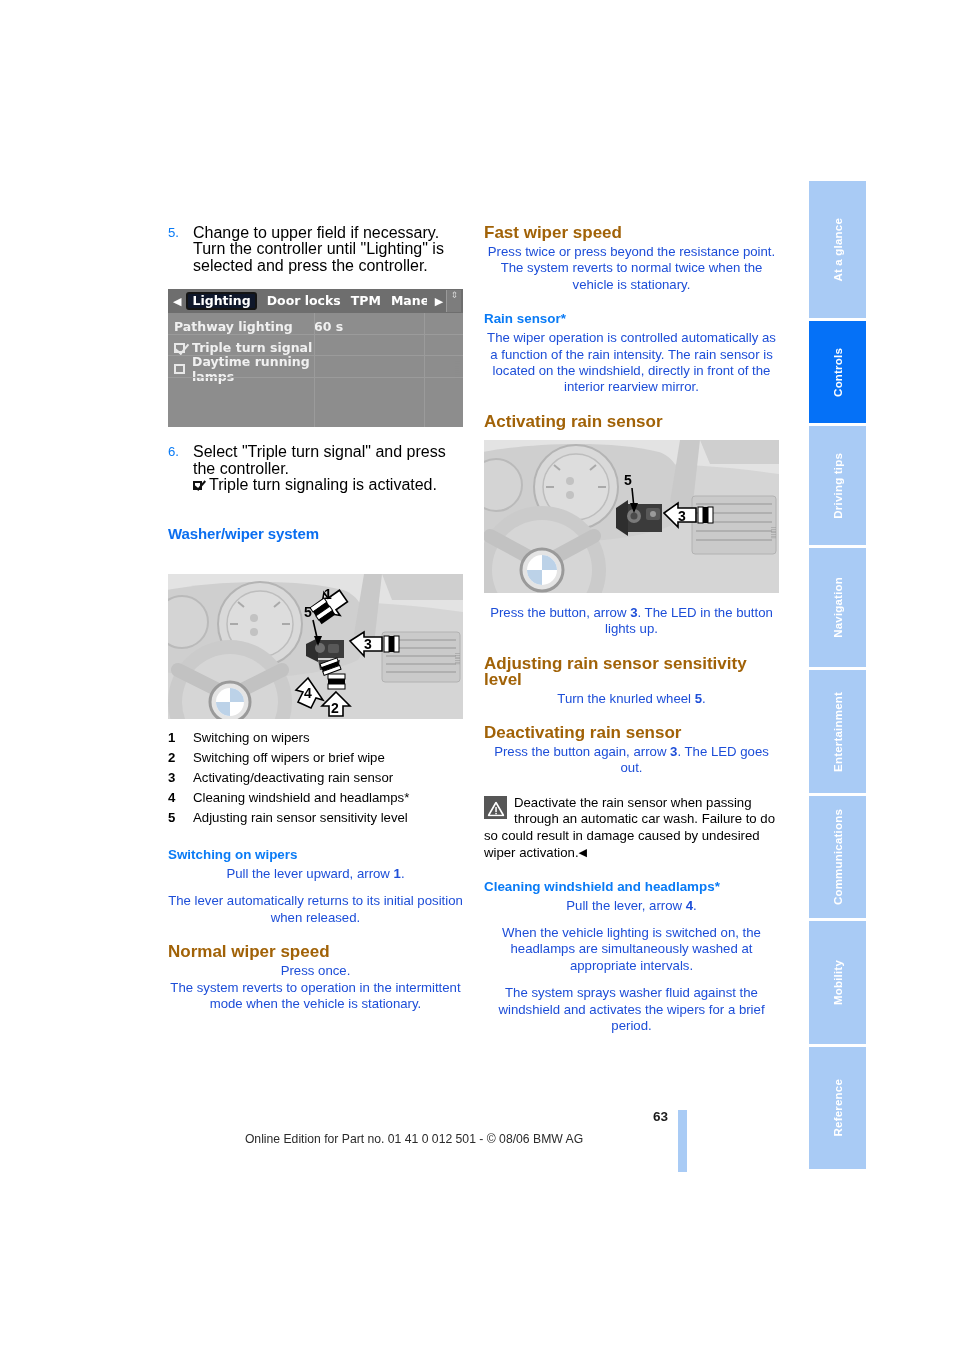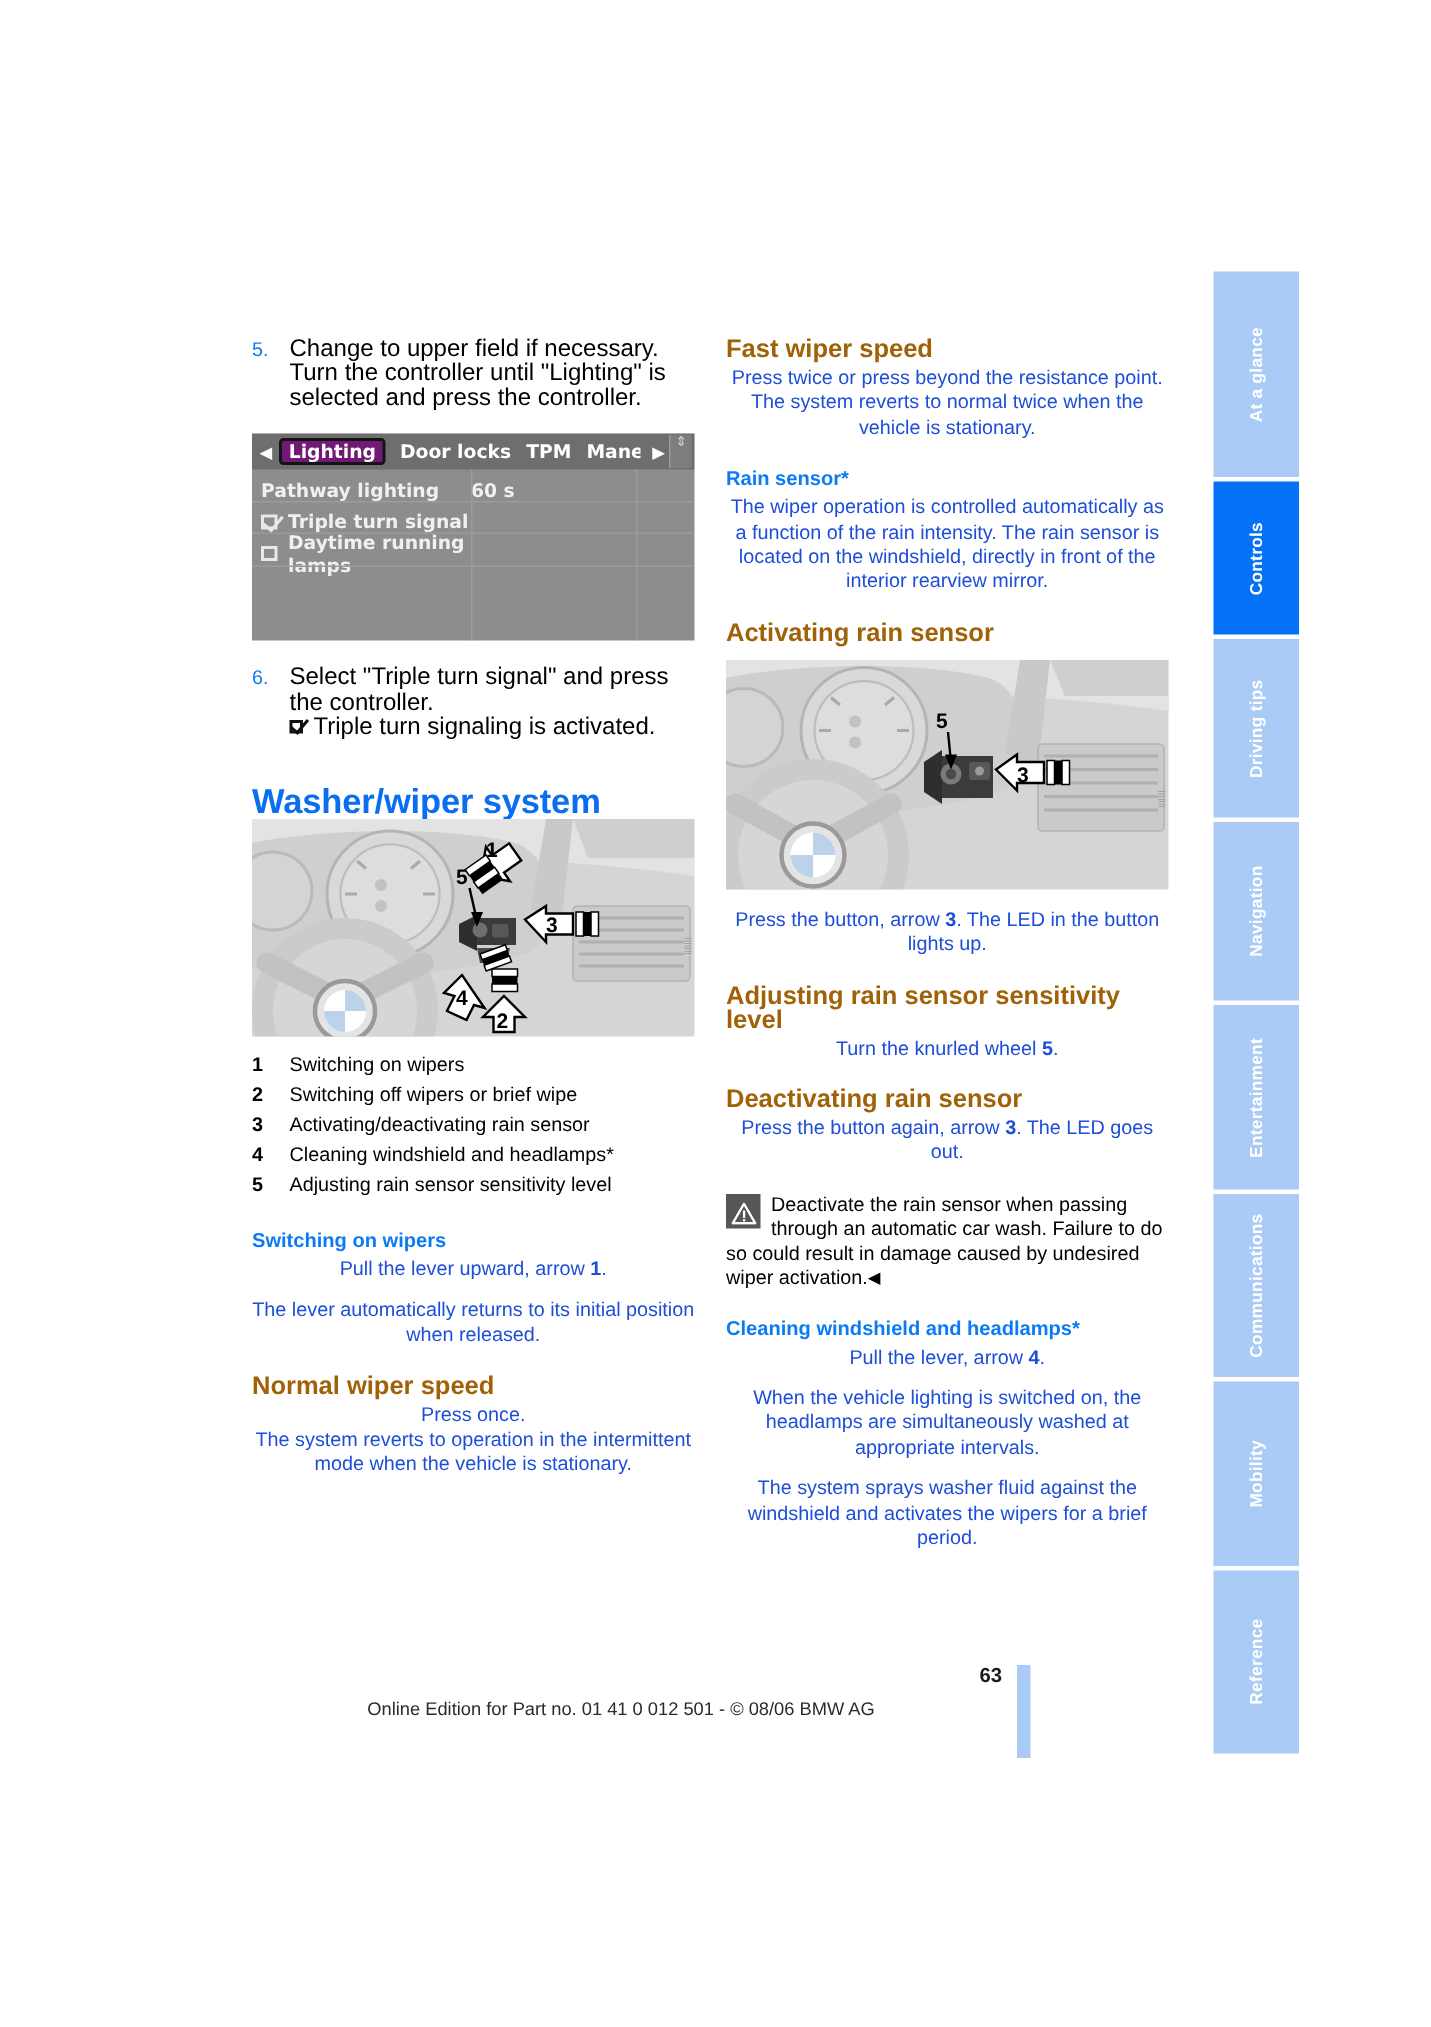--- a/index.html
+++ b/index.html
@@ -32,25 +32,25 @@
   
   .body-text {
     font-size: 13.2px;
     line-height: 16.4px;
     color: #1d4ed8;
     margin: 0 0 11px 0;
     text-align: center;
   }
   .body-text.tight { margin-bottom: 0; }
   .h1-blue {
-    font-size: 23px;
+    font-size: 15px;
     line-height: 24px;
     font-weight: bold;
     color: #0a6ef0;
-    margin: 0 0 0 0;
+    margin: 0 0 28px 0;
     letter-spacing: -0.1px;
   }
   .h2-blue {
     font-size: 13.4px;
     line-height: 16px;
     font-weight: bold;
     color: #0a7bf5;
     margin: 0 0 3px 0;
   }
   .h3-blue {
@@ -200,21 +200,21 @@
   .idrive-tab {
     color: #ffffff;
     font-size: 12.5px;
     font-weight: bold;
     margin: 0 5px;
     white-space: nowrap;
     line-height: 1;
   }
   .idrive-tab.selected {
     color: #ffffff;
-    background: #701a75;
+    background: #0f172a;
     border: 2px solid #141414;
     border-radius: 3px;
     padding: 1px 4px;
     margin-left: 2px;
   }
   .idrive-tab.clipped { overflow: hidden; max-width: 42px; }
   .idrive-scroll {
     margin-left: auto;
     width: 18px;
     height: 22px;

